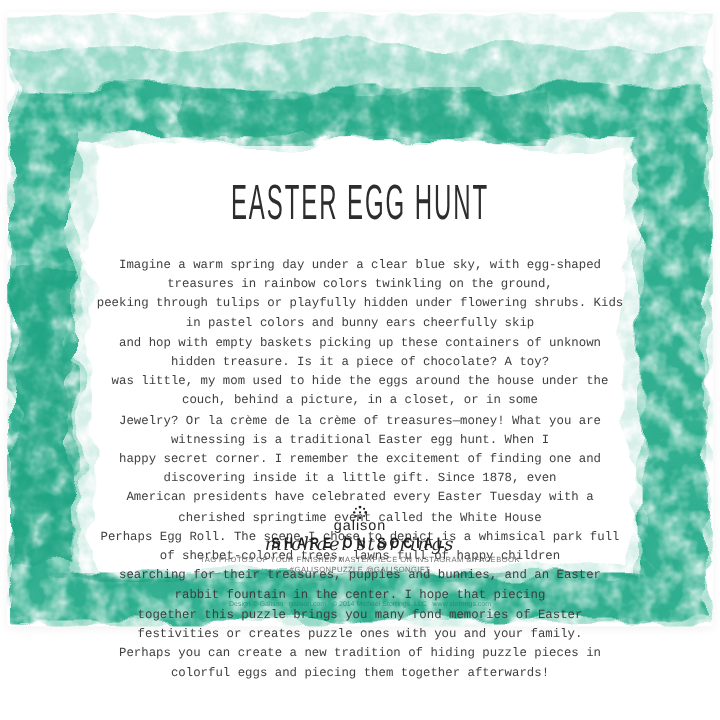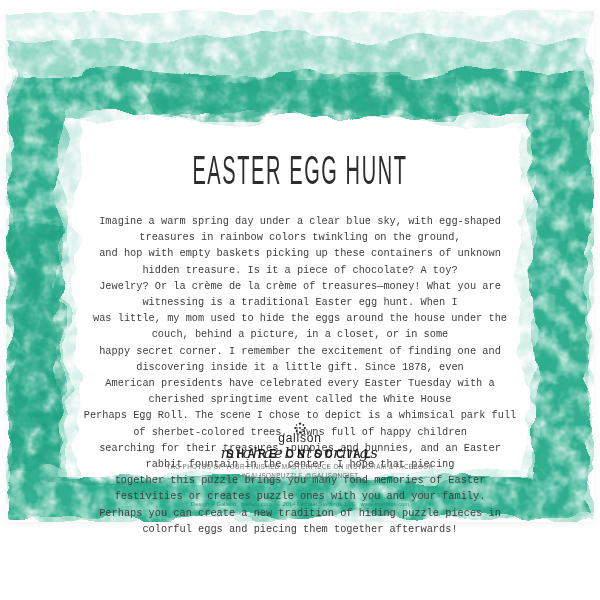--- a/index.html
+++ b/index.html
@@ -94,23 +94,24 @@
     <rect x="150" y="66" width="300" height="42" fill="#21a583" opacity="0.65" filter="url(#wc1)"></rect>
     <rect x="40" y="468" width="500" height="6" fill="#1e9a7c" opacity="0.5" filter="url(#wc1)"></rect>
   </svg>
 </div>
 
 <div class="content">
   <div class="title">EASTER EGG HUNT</div>
 
   <div class="body-text">
     <div>Imagine a warm spring day under a clear blue sky, with egg-shaped treasures in rainbow colors twinkling on the ground,</div>
+    <div>peeking through tulips or playfully hidden under flowering shrubs. Kids in pastel colors and bunny ears cheerfully skip</div>
     <div>and hop with empty baskets picking up these containers of unknown hidden treasure. Is it a piece of chocolate? A toy?</div>
+    <div>was little, my mom used to hide the eggs around the house under the couch, behind a picture, in a closet, or in some</div>
     <div>Jewelry? Or la crème de la crème of treasures—money! What you are witnessing is a traditional Easter egg hunt. When I</div>
-    <div>was little, my mom used to hide the eggs around the house under the couch, behind a picture, in a closet, or in some</div>
     <div>happy secret corner. I remember the excitement of finding one and discovering inside it a little gift. Since 1878, even</div>
     <div>American presidents have celebrated every Easter Tuesday with a cherished springtime event called the White House</div>
     <div>Perhaps Egg Roll. The scene I chose to depict is a whimsical park full of sherbet-colored trees, lawns full of happy children</div>
     <div>searching for their treasures, puppies and bunnies, and an Easter rabbit fountain in the center. I hope that piecing</div>
     <div>together this puzzle brings you many fond memories of Easter festivities or creates puzzle ones with you and your family.</div>
     <div>Perhaps you can create a new tradition of hiding puzzle pieces in colorful eggs and piecing them together afterwards!</div>
   </div>
 
   <div class="signature">michael storrings</div>
 

